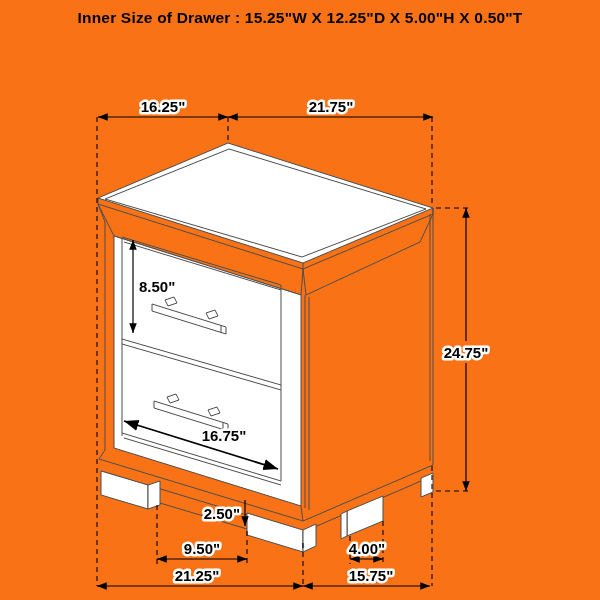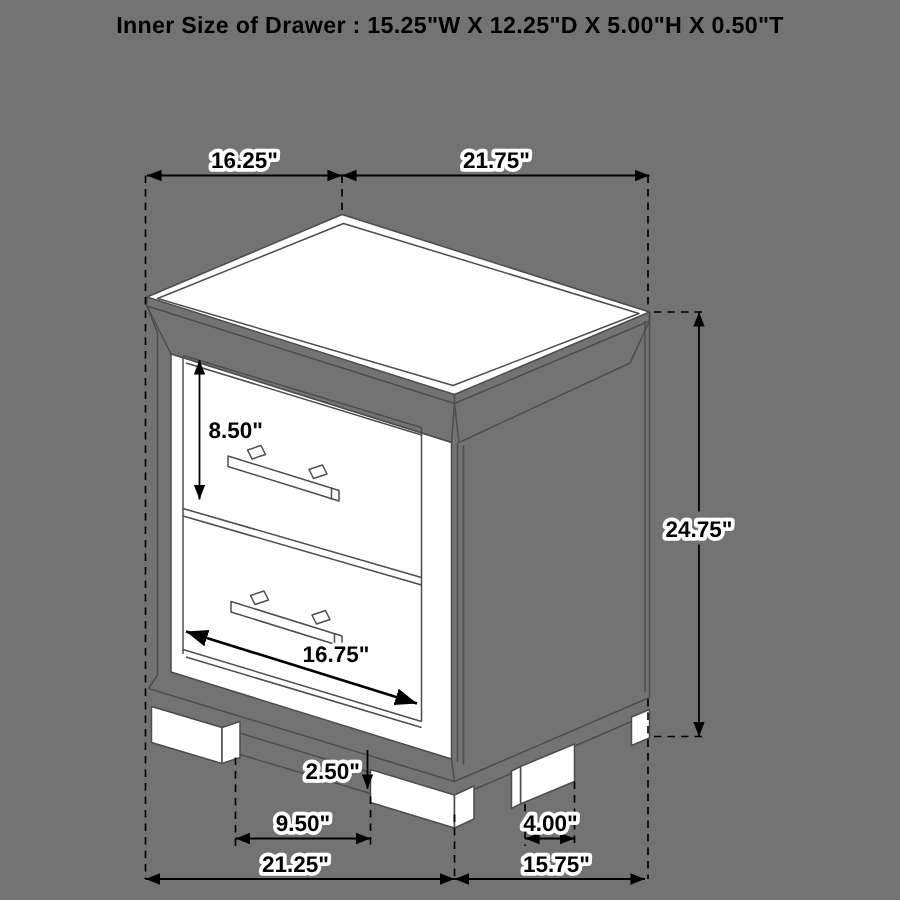--- a/index.html
+++ b/index.html
@@ -1,17 +1,17 @@
 <!DOCTYPE html>
 <html><head>
 <meta charset="utf-8">
 <style>
   html,body{margin:0;padding:0;background:#fff;}
   .page{
-    position:relative;width:600px;height:600px;background:#737373;
+    position:relative;width:600px;height:600px;background:#f97316;
     font-family:"Liberation Sans",sans-serif;overflow:hidden;
   }
   .title{
     position:absolute;top:9px;left:0;width:600px;text-align:center;
     font-size:15.5px;font-weight:bold;color:#000;letter-spacing:0.2px;
   }
   svg{position:absolute;top:0;left:0;}
   .draw{stroke:#4d4d4d;stroke-width:1;fill:none;stroke-linejoin:round;}
   .drawf{stroke:#4d4d4d;stroke-width:1;fill:#ffffff;stroke-linejoin:round;}
   .dim{stroke:#000;stroke-width:1.2;fill:none;}

